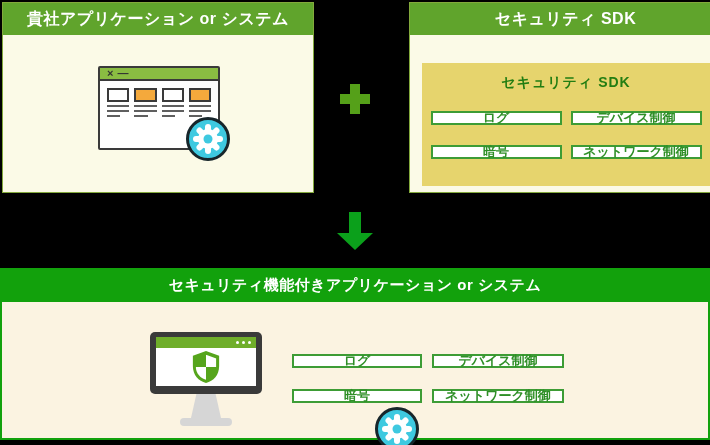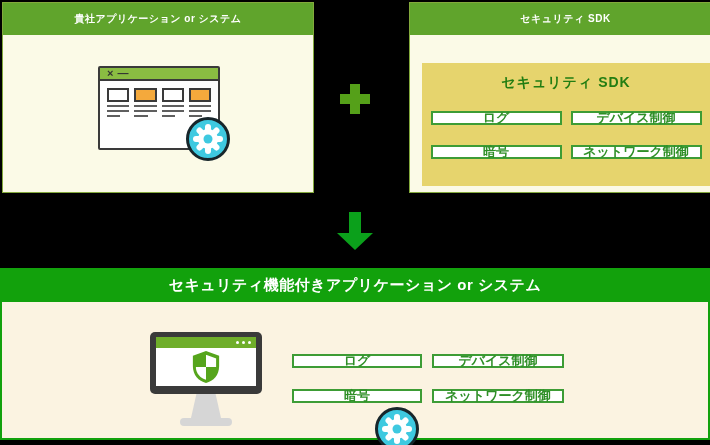--- a/index.html
+++ b/index.html
@@ -4,21 +4,21 @@
 <style>
   * { margin:0; padding:0; box-sizing:border-box; }
   html,body { background:#000; }
   body { font-family:"Liberation Sans","DejaVu Sans",sans-serif; }
   .stage { position:relative; width:710px; height:445px; background:#000; overflow:hidden; }
 
   
   .box { position:absolute; border:1px solid #83a93c; background:#fbfae7; }
   .box-tl { left:2px; top:2px; width:312px; height:191px; }
   .box-tr { left:409px; top:2px; width:313px; height:191px; }
-  .box-header { height:32px; background:#60a42c; color:#fff; font-size:10px; font-weight:bold;
+  .box-header { height:32px; background:#60a42c; color:#fff; font-size:16px; font-weight:bold;
                 display:flex; align-items:center; justify-content:center; letter-spacing:.5px; }
 
   
   .plus { position:absolute; left:340px; top:84px; width:30px; height:30px; }
   .plus .h { position:absolute; left:0; top:10px; width:30px; height:10px; background:#55a019; }
   .plus .v { position:absolute; left:10px; top:0; width:10px; height:30px; background:#55a019; }
   .arrow { position:absolute; left:337px; top:212px; width:36px; height:38px; }
   .arrow .shaft { position:absolute; left:12px; top:0; width:12px; height:21px; background:#0ba01b; }
   .arrow .head  { position:absolute; left:0; top:21px; width:0; height:0;
                   border-left:18px solid transparent; border-right:18px solid transparent;

